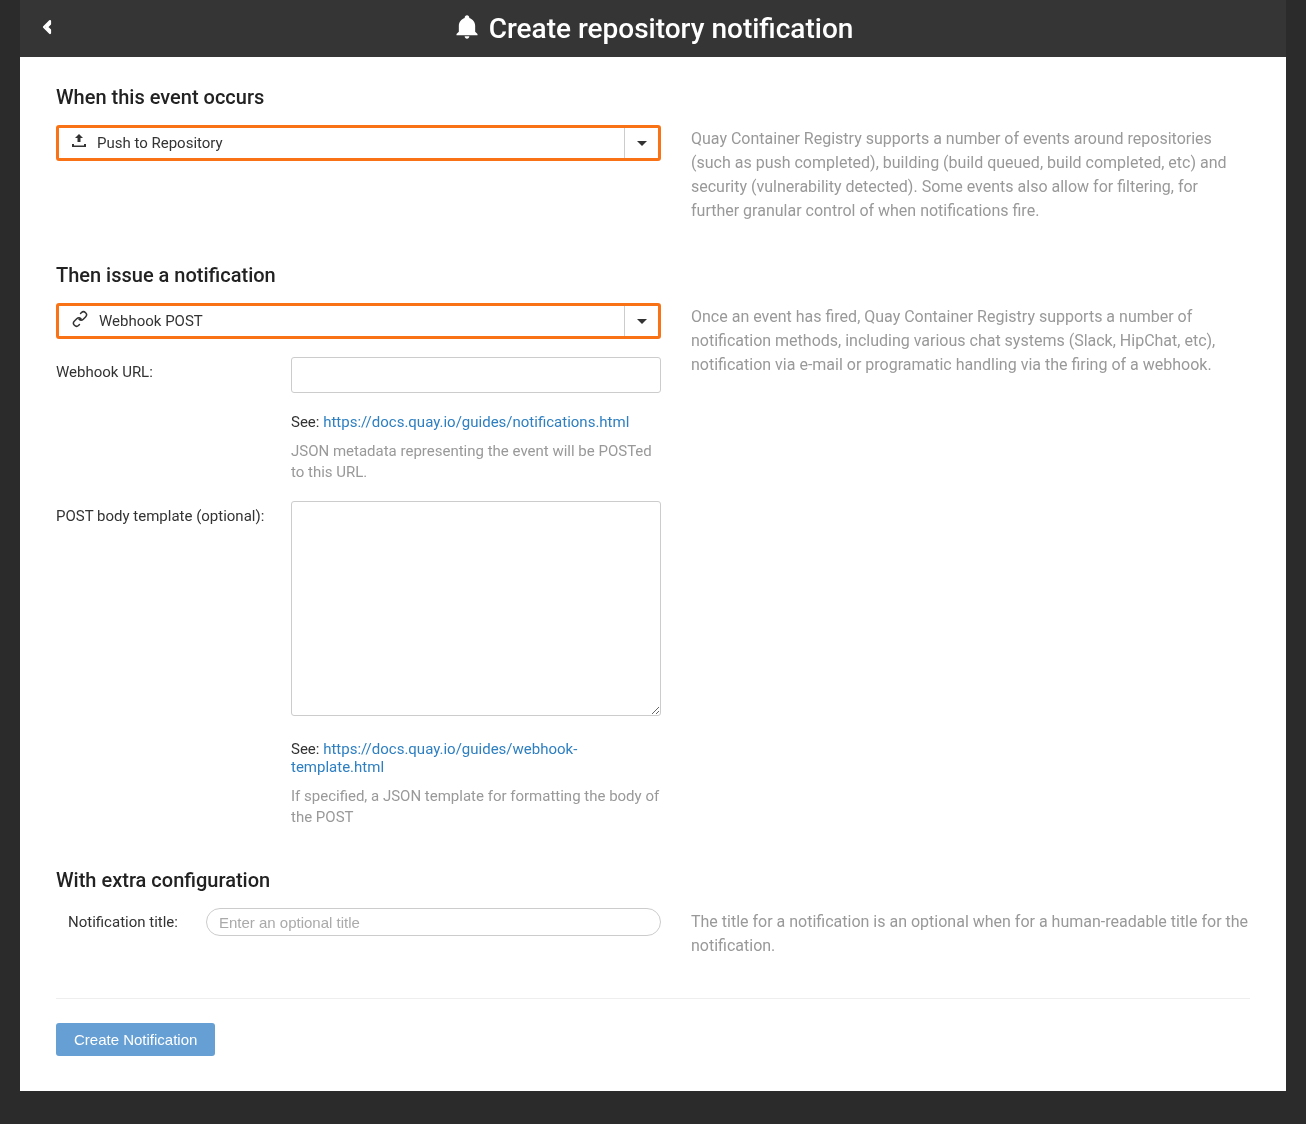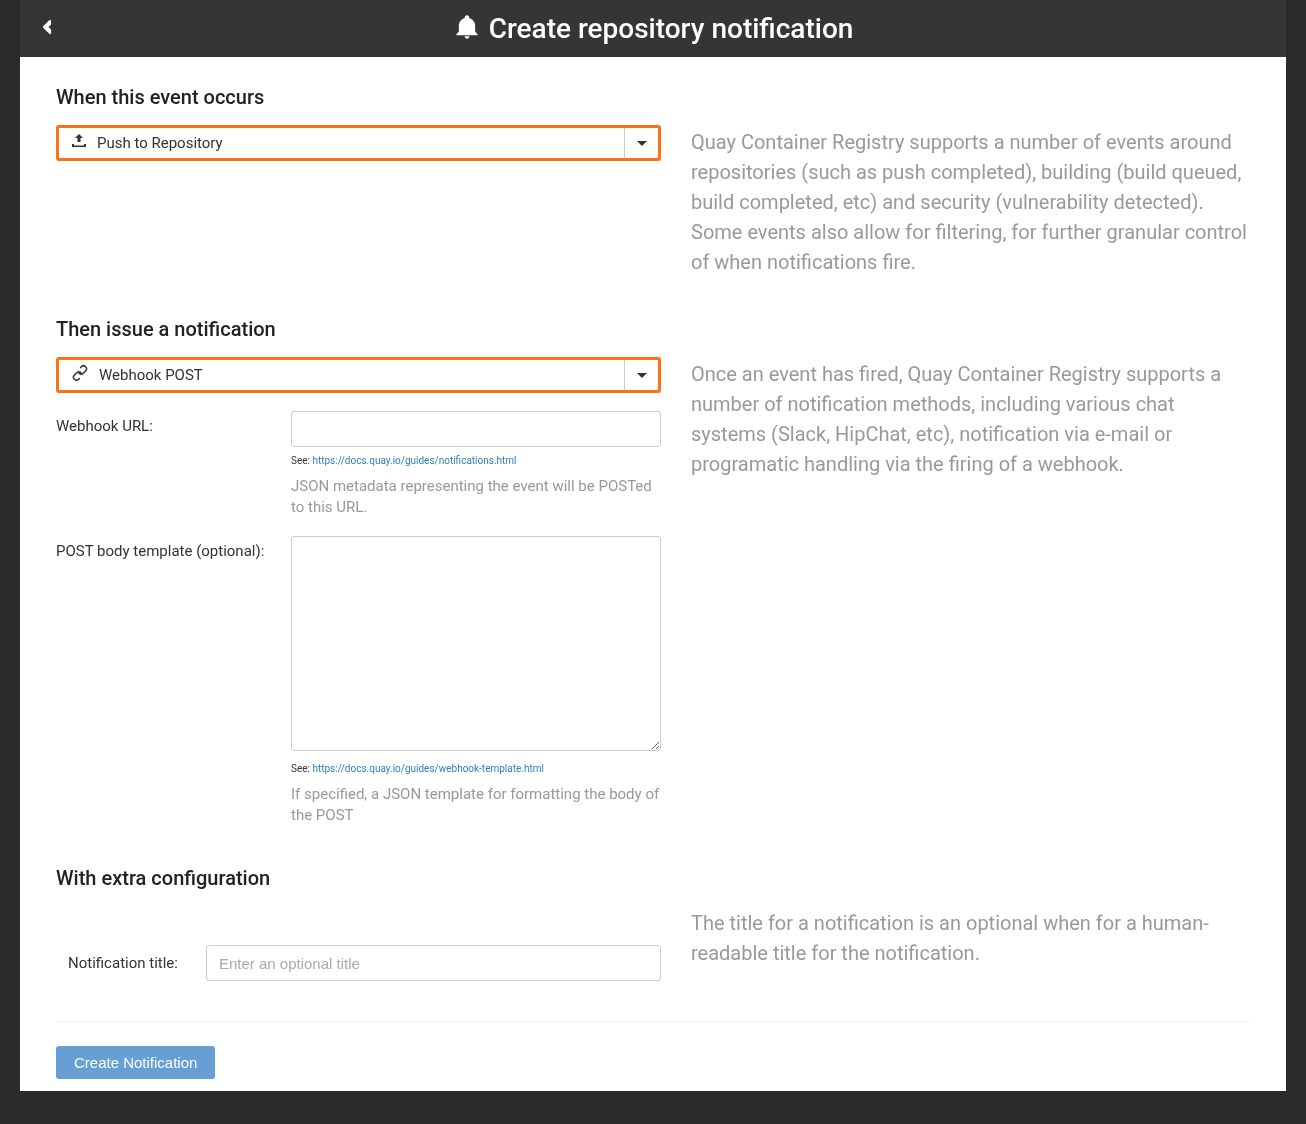--- a/index.html
+++ b/index.html
@@ -67,21 +67,21 @@
       gap: 30px;
       margin-bottom: 40px;
     }
     .left-col {
       width: 605px;
       flex-shrink: 0;
     }
     .right-col {
       flex: 1;
       color: #999;
-      font-size: 20px;
+      font-size: 16px;
       line-height: 1.5;
       padding-top: 2px;
     }
     .dropdown {
       display: flex;
       width: 100%;
       border: 3px solid #f97316;
       border-radius: 3px;
       height: 36px;
       align-items: stretch;
@@ -148,51 +148,50 @@
       width: 100%;
       height: 215px;
       border: 1px solid #ccc;
       border-radius: 3px;
       padding: 8px 10px;
       font-size: 15px;
       font-family: inherit;
       resize: both;
     }
     .help-see {
-      margin-top: 8px;
-      font-size: 10px;
+      margin-top: 20px;
+      font-size: 15px;
       color: #333;
     }
     .help-see a {
       color: #2d7fc1;
       text-decoration: none;
     }
     .help-desc {
       margin-top: 10px;
       font-size: 15px;
       color: #999;
       line-height: 1.4;
     }
     .title-row {
       display: flex;
       align-items: center;
       gap: 28px;
-      margin-top: 39px;
     }
     .title-label {
       font-size: 15px;
       color: #333;
       flex-shrink: 0;
       padding-left: 12px;
     }
     .title-input {
       flex: 1;
-      height: 36px;
+      height: 28px;
       border: 1px solid #ccc;
-      border-radius: 3px;
+      border-radius: 14px;
       padding: 0 12px;
       font-size: 15px;
     }
     .title-input::placeholder {
       color: #aaa;
     }
     .divider {
       border: none;
       border-top: 1px solid #eee;
       margin-top: 40px;

